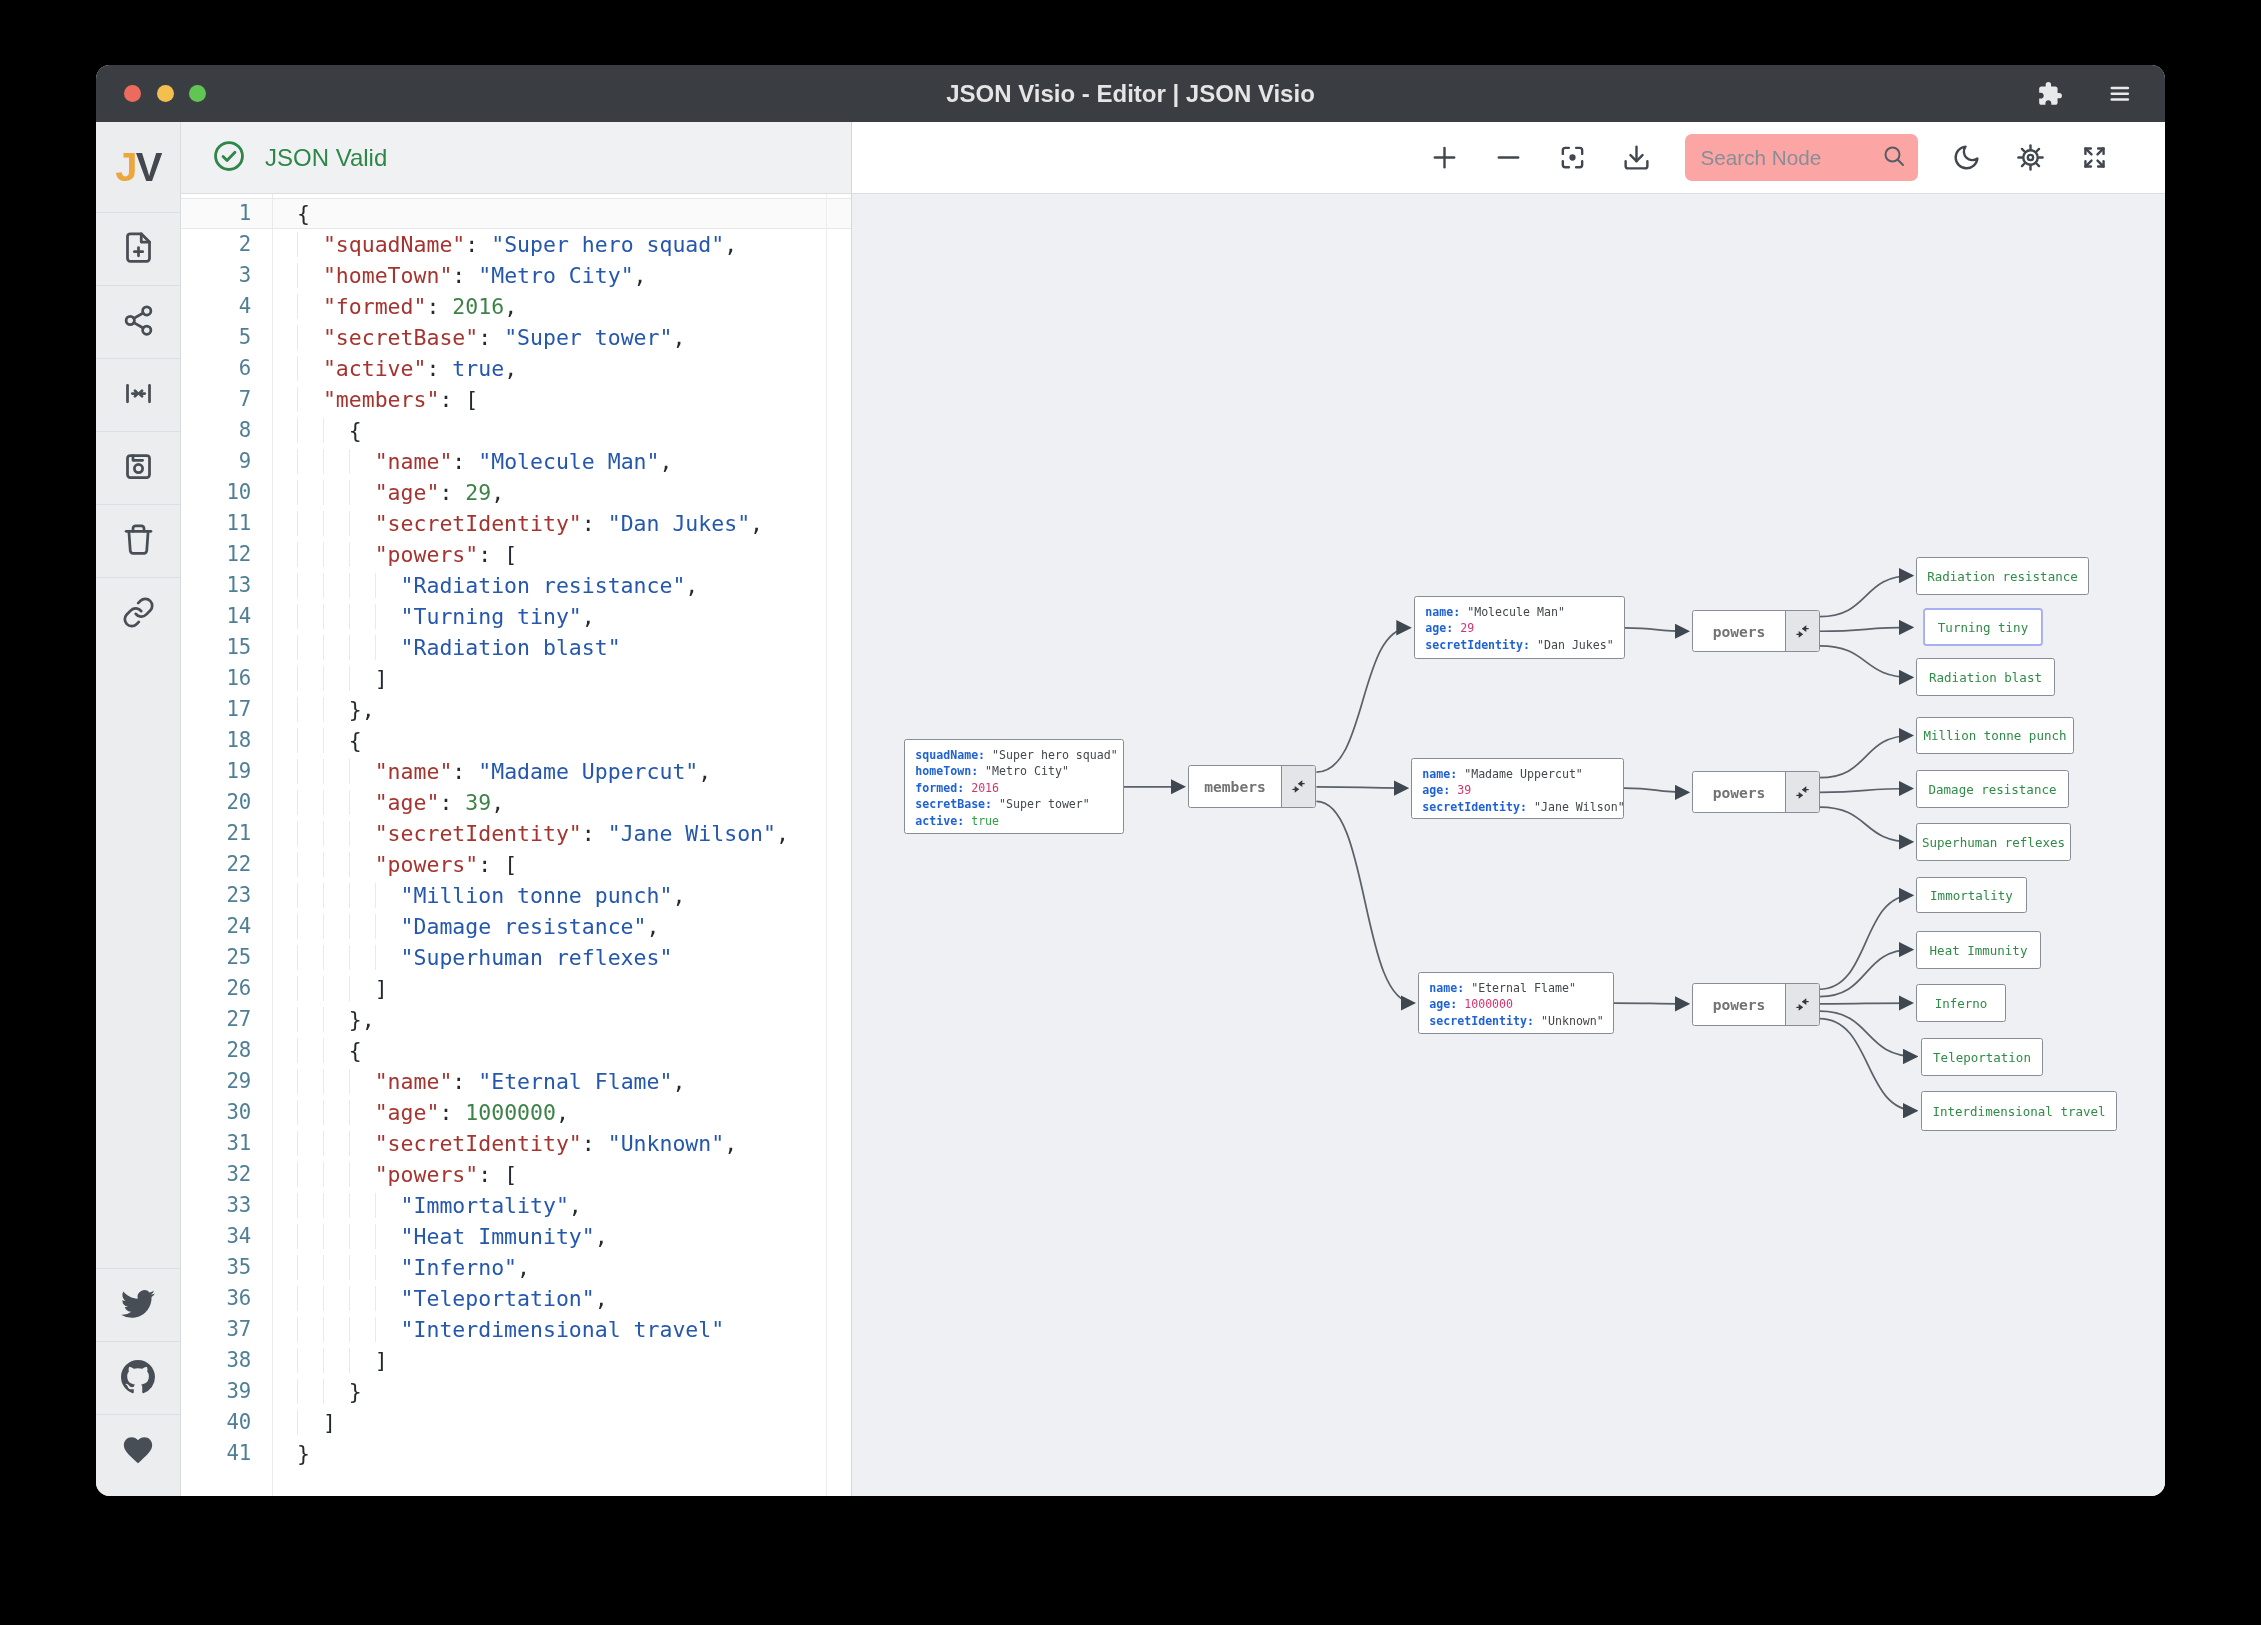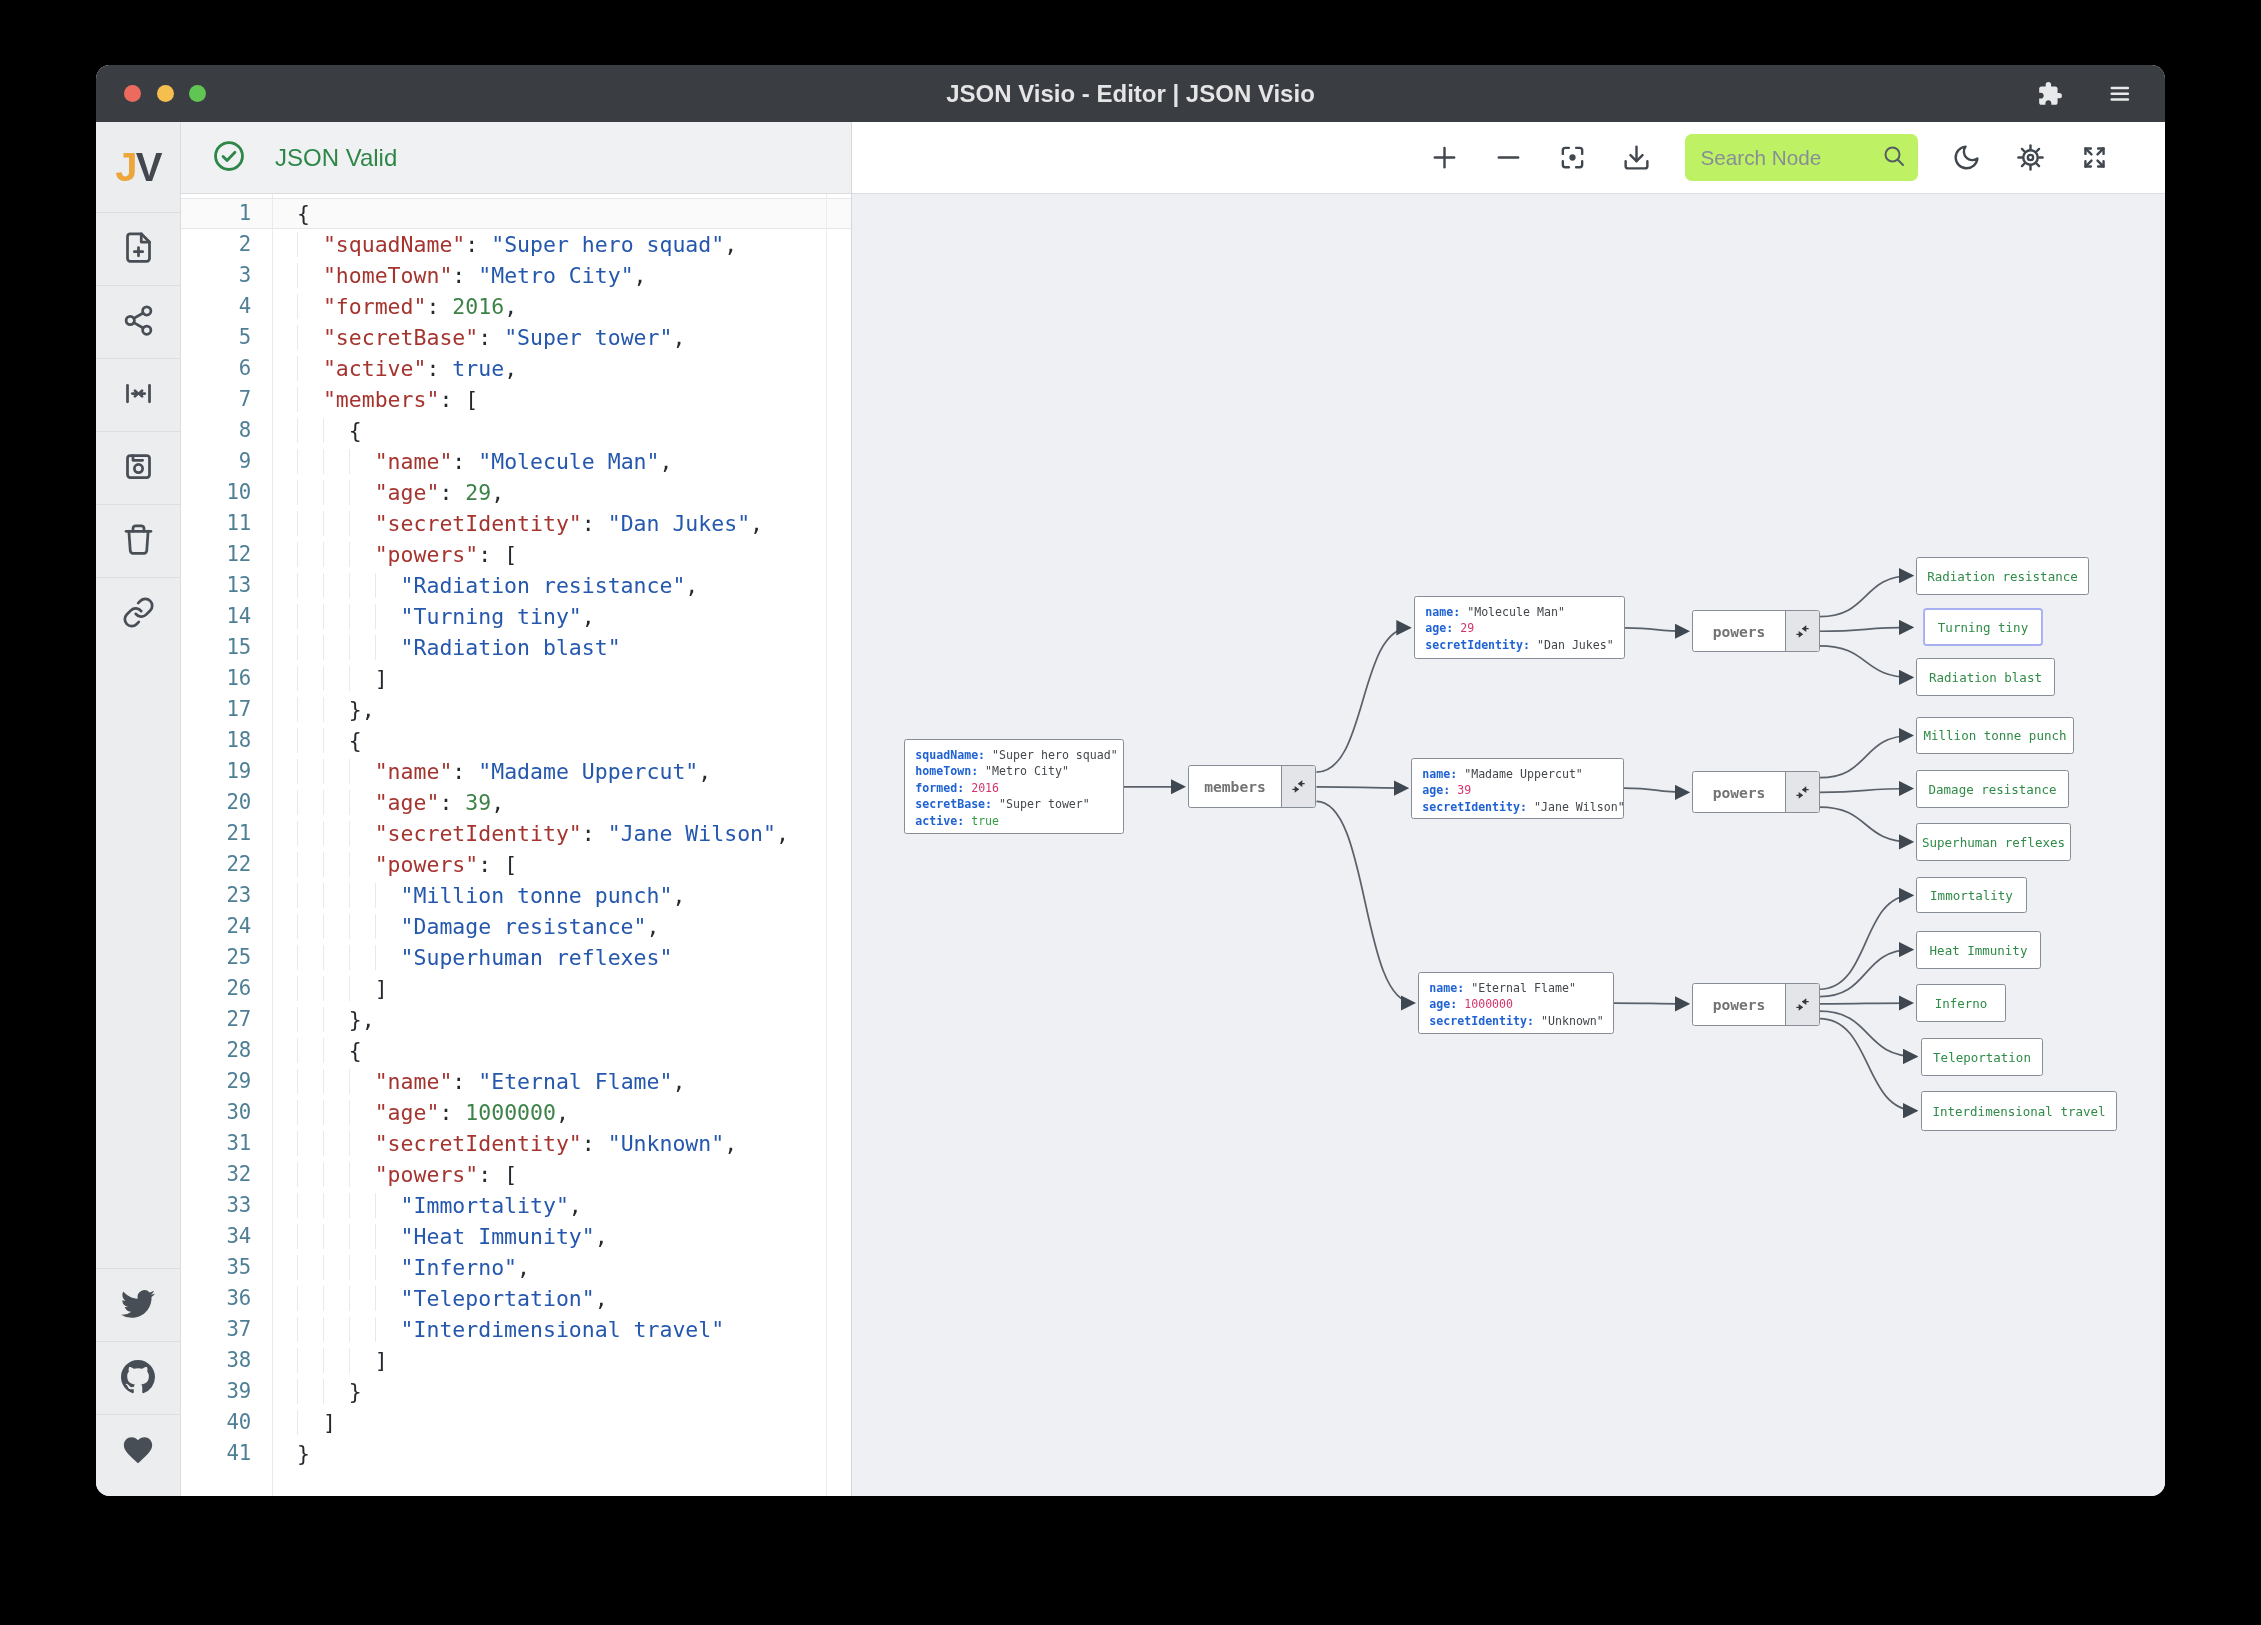--- a/index.html
+++ b/index.html
@@ -29,21 +29,21 @@
   .side-btn { height:73px; display:flex; align-items:center; justify-content:center; border-top:0.9px solid #dcdee1; cursor:pointer; }
   .side-btn svg { width:33px; height:33px; stroke:#484e55; stroke-width:2; fill:none; stroke-linecap:round; stroke-linejoin:round; }
   .side-btn svg .fill { fill:#484e55; stroke:none; }
   .spacer { flex:1; }
   .sidebar .bottom-group .side-btn svg { width:34px; height:34px; }
   .pad-b { height:8.6px; }
 
   
   .editor-panel { width:670px; display:flex; flex-direction:column; background:#fff; }
   .validity-bar { height:72px; background:#f0f1f3; border-bottom:0.9px solid #dbdde0;
-                  display:flex; align-items:center; gap:29px; padding-left:31px; flex:none; }
+                  display:flex; align-items:center; gap:19px; padding-left:31px; flex:none; }
   .validity-bar svg { width:34px; height:34px; stroke:#2e8748; stroke-width:2; fill:none; stroke-linecap:round; stroke-linejoin:round; }
   .validity-label { color:#2e8748; font-size:24px; font-weight:500; }
 
   .code-area { position:relative; flex:1; overflow:hidden; padding-top:4.3px;
                font-family:"DejaVu Sans Mono", monospace; font-size:21.5px; line-height:31px; }
   .code-area::before { content:""; position:absolute; left:91px; top:0; bottom:0; width:0.9px; background:#e9eaeb; }
   .code-area::after  { content:""; position:absolute; left:645px; top:0; bottom:0; width:0.9px; background:#ededee; }
   .line { display:flex; white-space:pre; }
   .line.active { background:#fafafa; box-shadow:inset 0 0.9px 0 #e7e7e7, inset 0 -0.9px 0 #e7e7e7; }
   .ln { width:91px; flex:none; text-align:right; padding-right:20.7px; color:#4f7f95; font-size:20.7px; }
@@ -51,21 +51,21 @@
   .tk{color:#a5342f;} .ts{color:#2457ad;} .tn{color:#3d8247;} .tb{color:#2457ad;} .tp{color:#24292e;}
   .ig { box-shadow:inset 0.9px 0 0 #e5e7e9; }
 
   
   .graph-panel { flex:1; display:flex; flex-direction:column; border-left:0.9px solid #d5d7da; background:#eef0f3; }
   .gtoolbar { height:72px; background:#fff; border-bottom:0.9px solid #dbdde0; flex:none;
               display:flex; align-items:center; justify-content:flex-end; gap:33px; padding-right:55px; }
   .gt-btn { width:31px; height:31px; display:flex; align-items:center; justify-content:center; cursor:pointer; }
   .gt-btn svg { width:29px; height:29px; stroke:#41474e; stroke-width:2; fill:none; stroke-linecap:round; stroke-linejoin:round; }
   .gt-btn svg .dot { fill:#41474e; stroke:none; }
-  .searchbox { width:233px; height:47px; background:#bef264; border-radius:6.9px;
+  .searchbox { width:233px; height:47px; background:#fca5a5; border-radius:6.9px;
                display:flex; align-items:center; padding:0 12px 0 15.5px; }
   .searchbox input { flex:1; min-width:0; border:none; outline:none; background:transparent;
                      font-size:20.7px; color:#3c4248; font-family:"Liberation Sans", sans-serif; }
   .searchbox input::placeholder { color:#878e96; }
   .searchbox svg { width:24px; height:24px; stroke:#565d65; stroke-width:2; fill:none; stroke-linecap:round; }
 
   .canvas { position:relative; flex:1; overflow:hidden; }
   .canvas svg.edges { position:absolute; left:0; top:0; pointer-events:none; }
 
   .gnode { position:absolute; background:#fff; border:0.9px solid #868d96; border-radius:2.6px;

